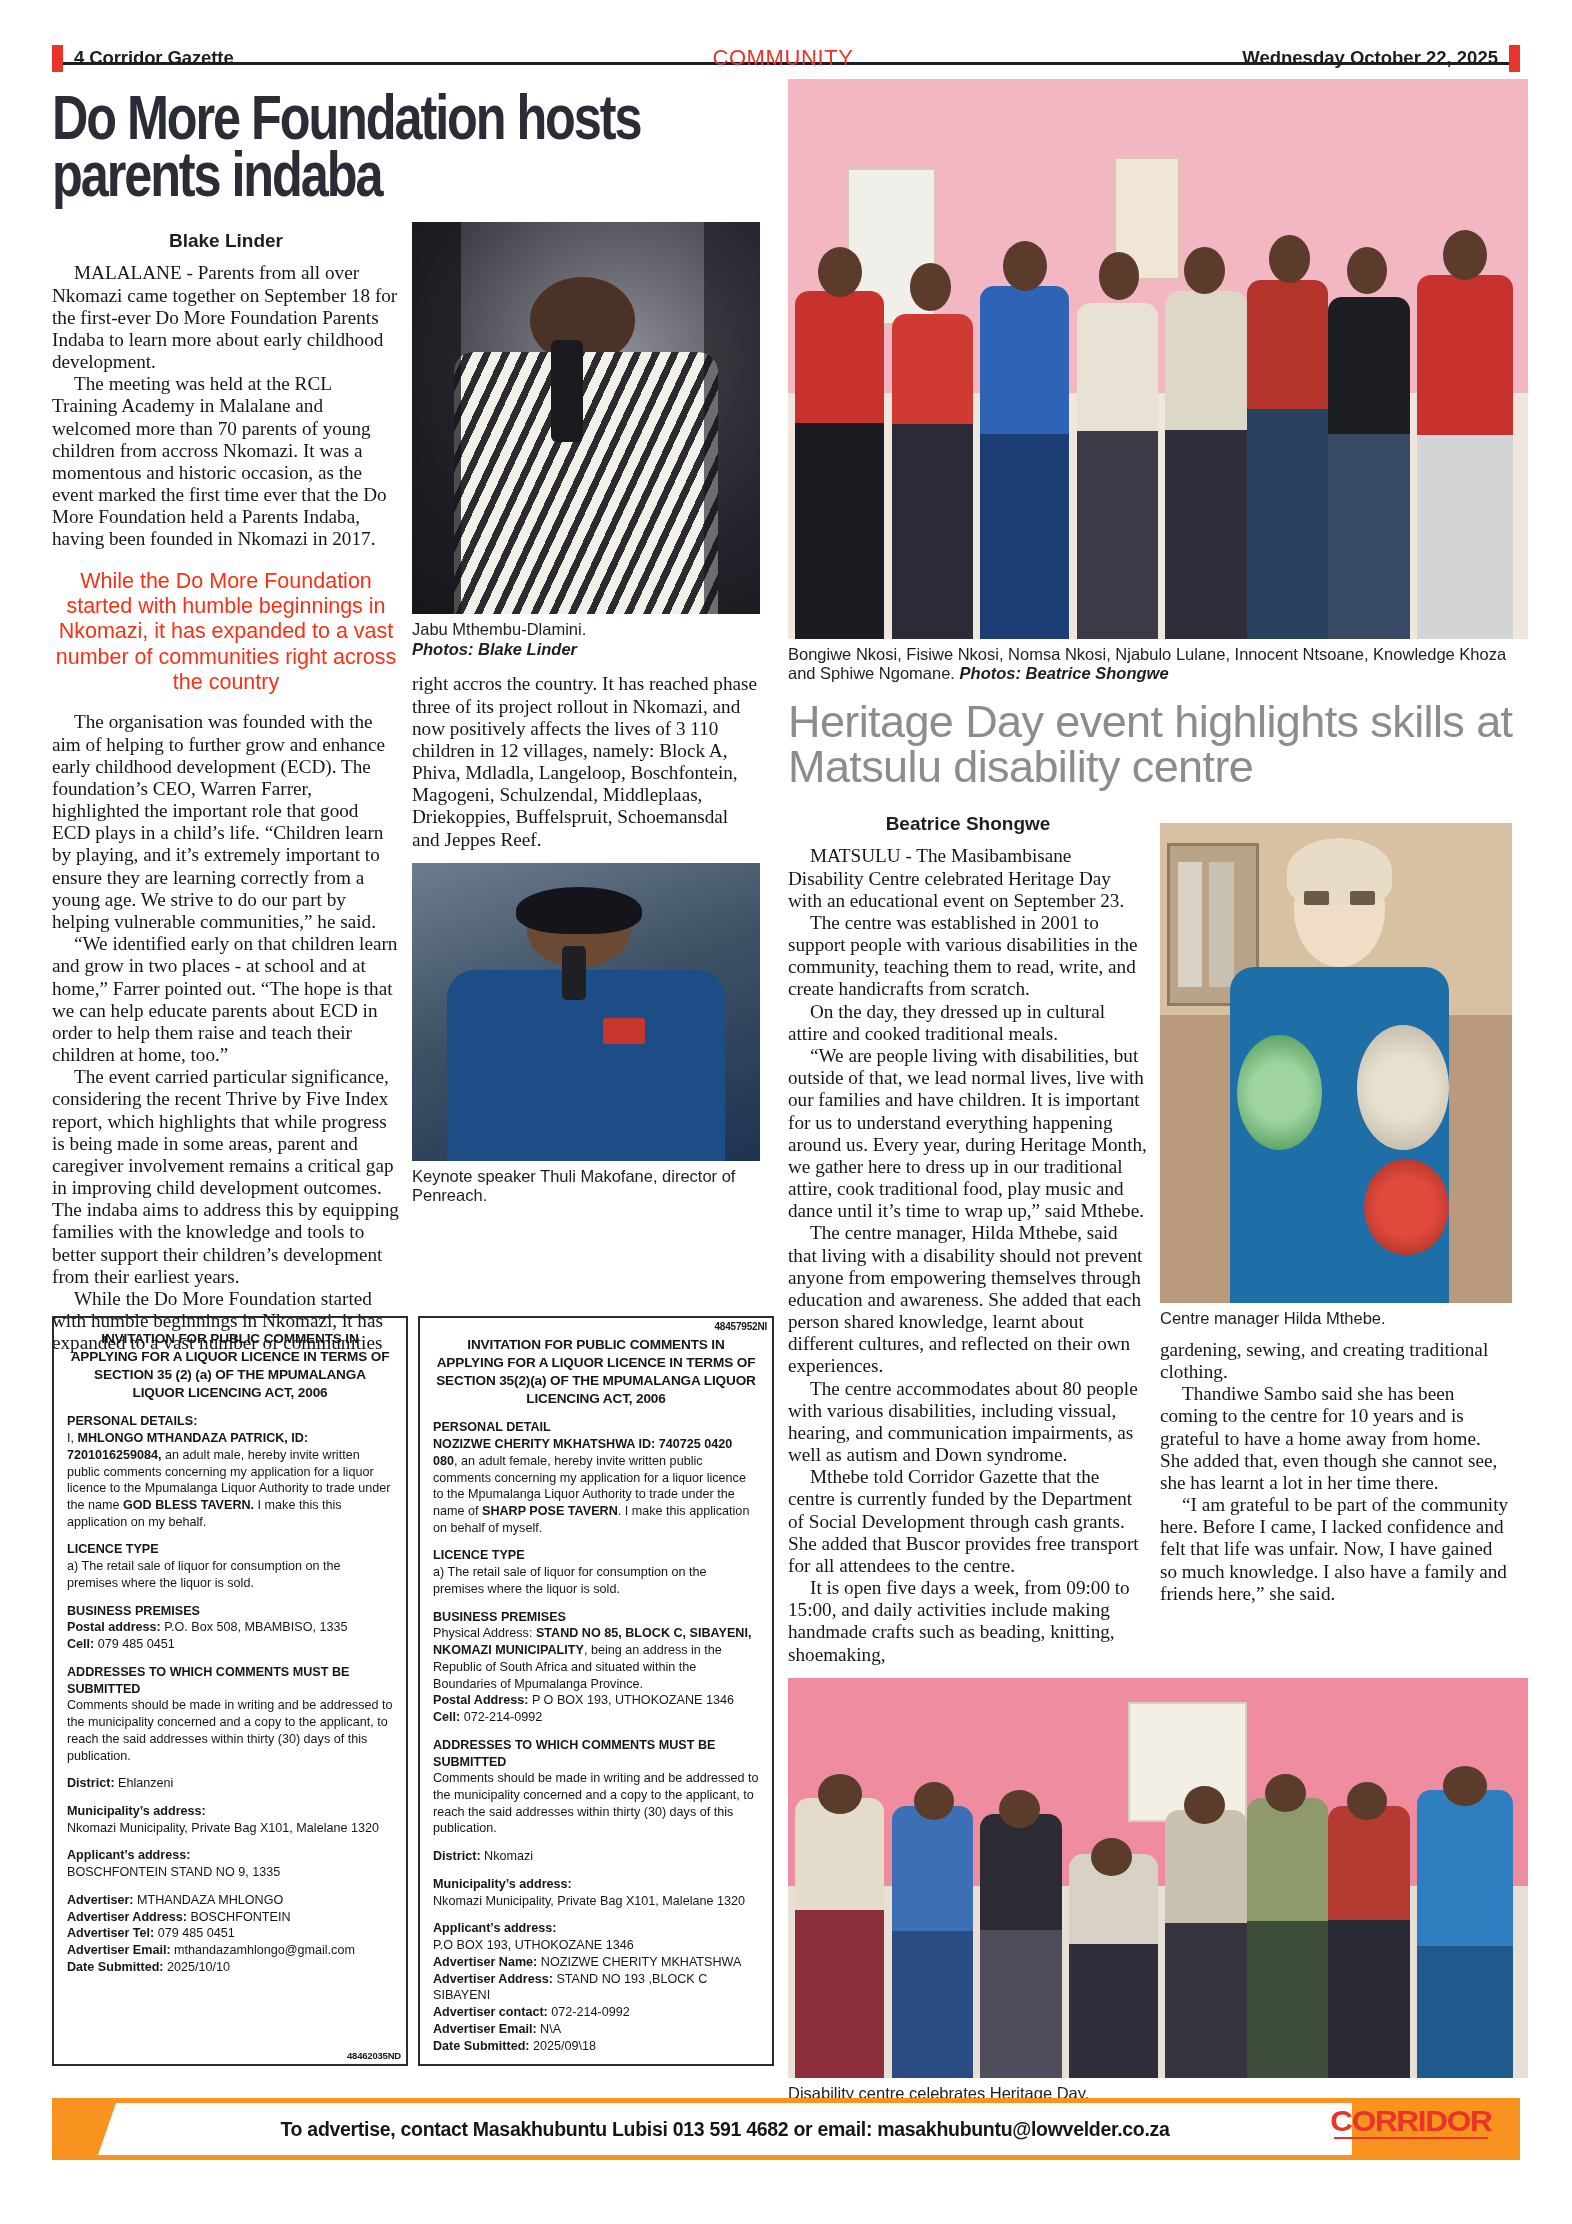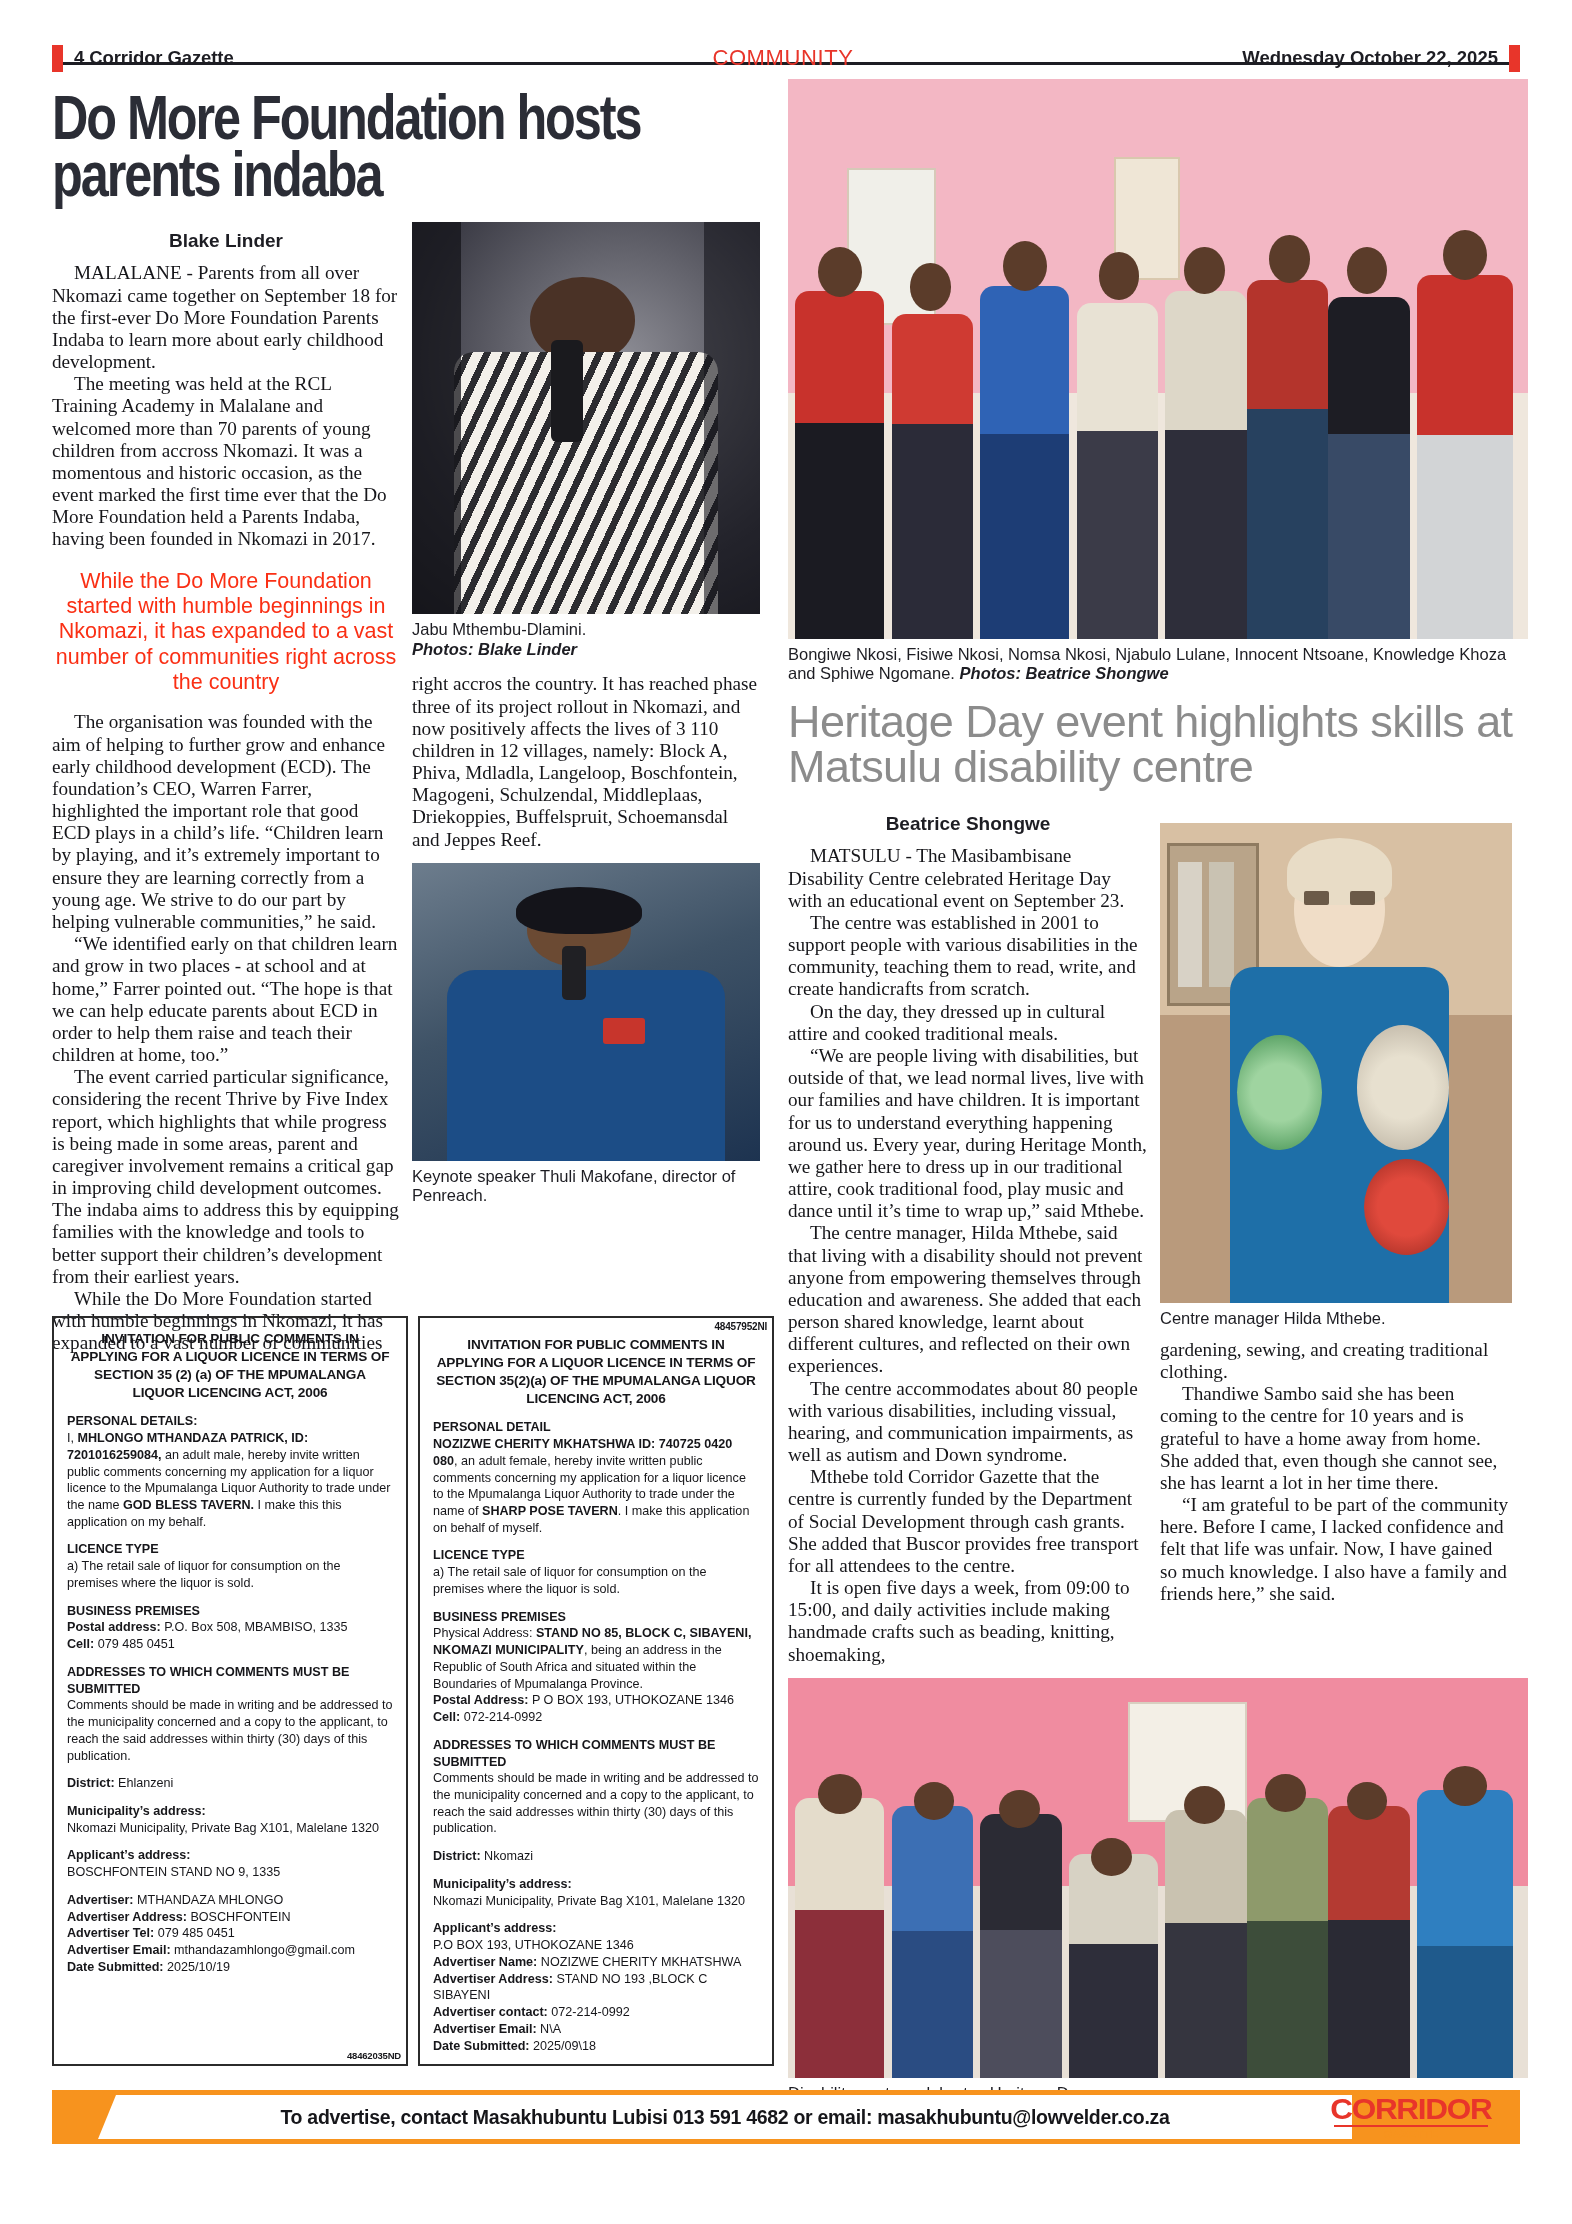--- a/index.html
+++ b/index.html
@@ -114,22 +114,22 @@
     line-height: 1.33; margin-bottom: 11px; letter-spacing: -0.15px;
   }
   .notice .sec { font-weight: bold; margin-top: 11px; }
   .notice .sec.tight { margin-top: 0; }
   .notice p { margin: 0; }
   .notice b { font-weight: bold; }
   .notice .gap { height: 11px; }
 
   
   .footer {
-    position: absolute; left: 52px; right: 52px; bottom: 80px;
-    height: 54px; background: #f7931e;
+    position: absolute; left: 52px; right: 52px; bottom: 64px;
+    height: 62px; background: #f7931e;
     display: flex; align-items: center; margin-top: 16px;
   }
   .footer-inner {
     position: absolute; left: 46px; right: 168px; top: 5px; bottom: 5px;
     background: #ffffff;
     display: flex; align-items: center; justify-content: center;
     clip-path: polygon(18px 0, 100% 0, 100% 100%, 0 100%);
   }
   .footer-text {
     font-family: "Liberation Sans", sans-serif;
@@ -346,21 +346,21 @@
 
       <div class="gap"></div>
       <p><b>Applicant’s address:</b></p>
       <p>BOSCHFONTEIN STAND NO 9, 1335</p>
 
       <div class="gap"></div>
       <p><b>Advertiser:</b><span> MTHANDAZA MHLONGO</span></p>
       <p><b>Advertiser Address:</b><span> BOSCHFONTEIN</span></p>
       <p><b>Advertiser Tel:</b><span> 079 485 0451</span></p>
       <p><b>Advertiser Email:</b><span> mthandazamhlongo@gmail.com</span></p>
-      <p><b>Date Submitted:</b><span> 2025/10/19</span></p>
+      <p><b>Date Submitted:</b><span> 2025/10/10</span></p>
 
       <div class="nref-bot">48462035ND</div>
     </div>
 
     <div class="notice" style="width:356px;">
       <div class="nref-top">48457952NI</div>
       <h3 style="margin-top:6px;">INVITATION FOR PUBLIC COMMENTS IN APPLYING FOR A LIQUOR LICENCE IN TERMS OF SECTION 35(2)(a) OF THE MPUMALANGA LIQUOR LICENCING ACT, 2006</h3>
 
       <div class="sec tight">PERSONAL DETAIL</div>
       <p><b>NOZIZWE CHERITY MKHATSHWA ID: 740725 0420 080</b><span>, an adult female, hereby invite written public comments concerning my application for a liquor licence to the Mpumalanga Liquor Authority to trade under the name of </span><b>SHARP POSE TAVERN</b><span>. I make this application on behalf of myself.</span></p>

